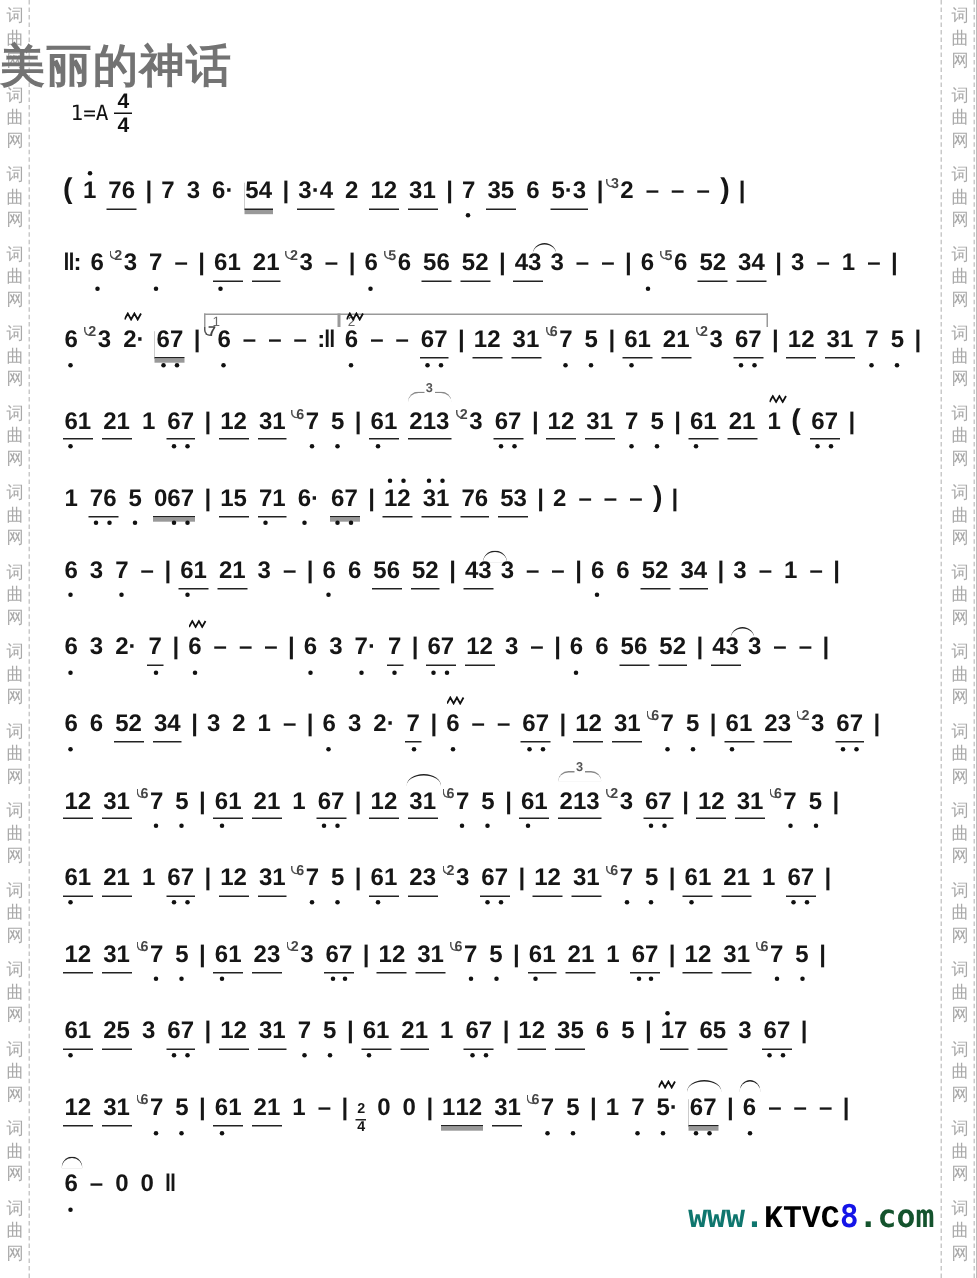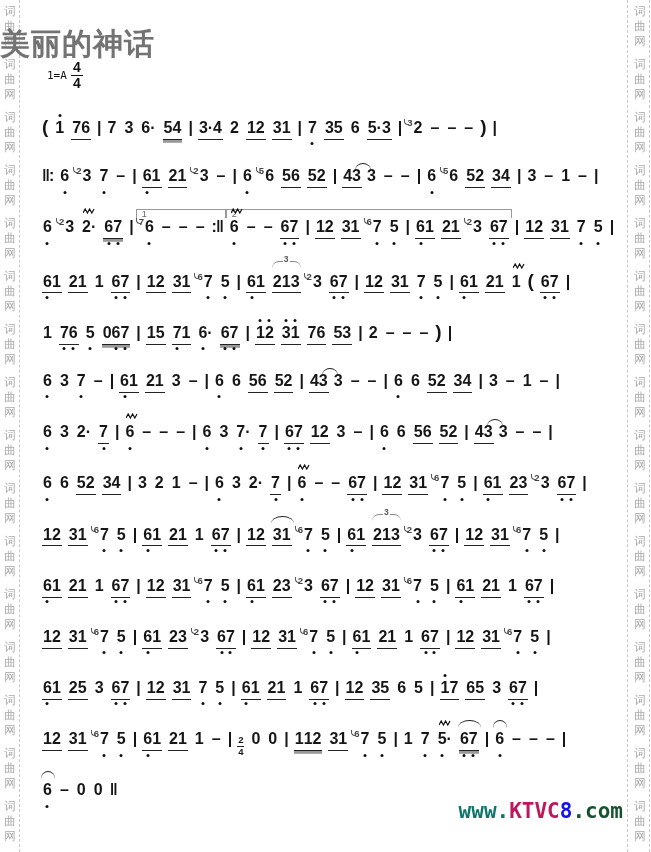--- a/index.html
+++ b/index.html
@@ -11,21 +11,21 @@
           font-size:11.5px;line-height:15px;color:#a9a9a9;}
   .wm-left{left:2px;} .wm-right{right:3px;}
   .wm-group{margin-bottom:8px;}
   .dashline{position:absolute;top:0;bottom:0;width:0;border-left:1px dashed #c9c9c9;}
   .dash-l{left:19px;} .dash-r1{right:23px;} .dash-r2{right:1px;}
   
   .title{position:absolute;top:24px;left:0;right:0;text-align:left;
          font-size:30px;font-weight:bold;letter-spacing:1px;color:#737373;}
   .keysig{position:absolute;top:60px;left:47px;display:flex;align-items:center;
           font-size:14px;font-weight:bold;color:#111;}
-  .keysig .kp{font-family:"DejaVu Sans Mono","Liberation Mono",monospace;font-weight:normal;font-size:11px;}
+  .keysig .kp{font-family:"DejaVu Sans Mono","Liberation Mono",monospace;font-weight:normal;font-size:14px;}
   .bigfrac{display:inline-flex;flex-direction:column;align-items:center;margin-left:4px;
            font-size:14px;line-height:1.1;font-weight:bold;}
   .bigfrac .num{border-bottom:1.5px solid #111;padding:0 2px;}
   
   #score{position:absolute;top:95px;left:42px;right:26px;}
   .line{position:relative;display:flex;align-items:baseline;column-gap:6px;
         height:51.2px;padding-top:21px;box-sizing:border-box;
         font-size:16px;font-weight:bold;white-space:nowrap;}
   .seg{position:relative;display:inline-flex;align-items:baseline;column-gap:6px;}
   .seg.volta::before{content:'';position:absolute;left:-3px;right:-3px;top:-9px;height:8px;
@@ -1427,14 +1427,14 @@
               <span class="ch">0</span>
             </span></span>
           <span class="tok"><span class="digits">
               <span class="ch">0</span>
             </span></span>
           <span class="tok bar">‖</span>
         </span>
       </div>
     </div>
 
-  <div class="logo"><span style="color: #0f766e; margin-left: 37px;">www.</span><span style="color: #be185d;">KTVC</span><span style="color: rgb(20, 20, 232);">8</span><span style="color: #14532d;">.com</span></div>
+  <div class="logo"><span style="color: #0f766e; margin-left: 37px;">www.</span><span style="color: #000000; font-family: Liberation Mono, monospace;">KTVC</span><span style="color: rgb(20, 20, 232);">8</span><span style="color: #14532d;">.com</span></div>
 </div>
 
 </body></html>

